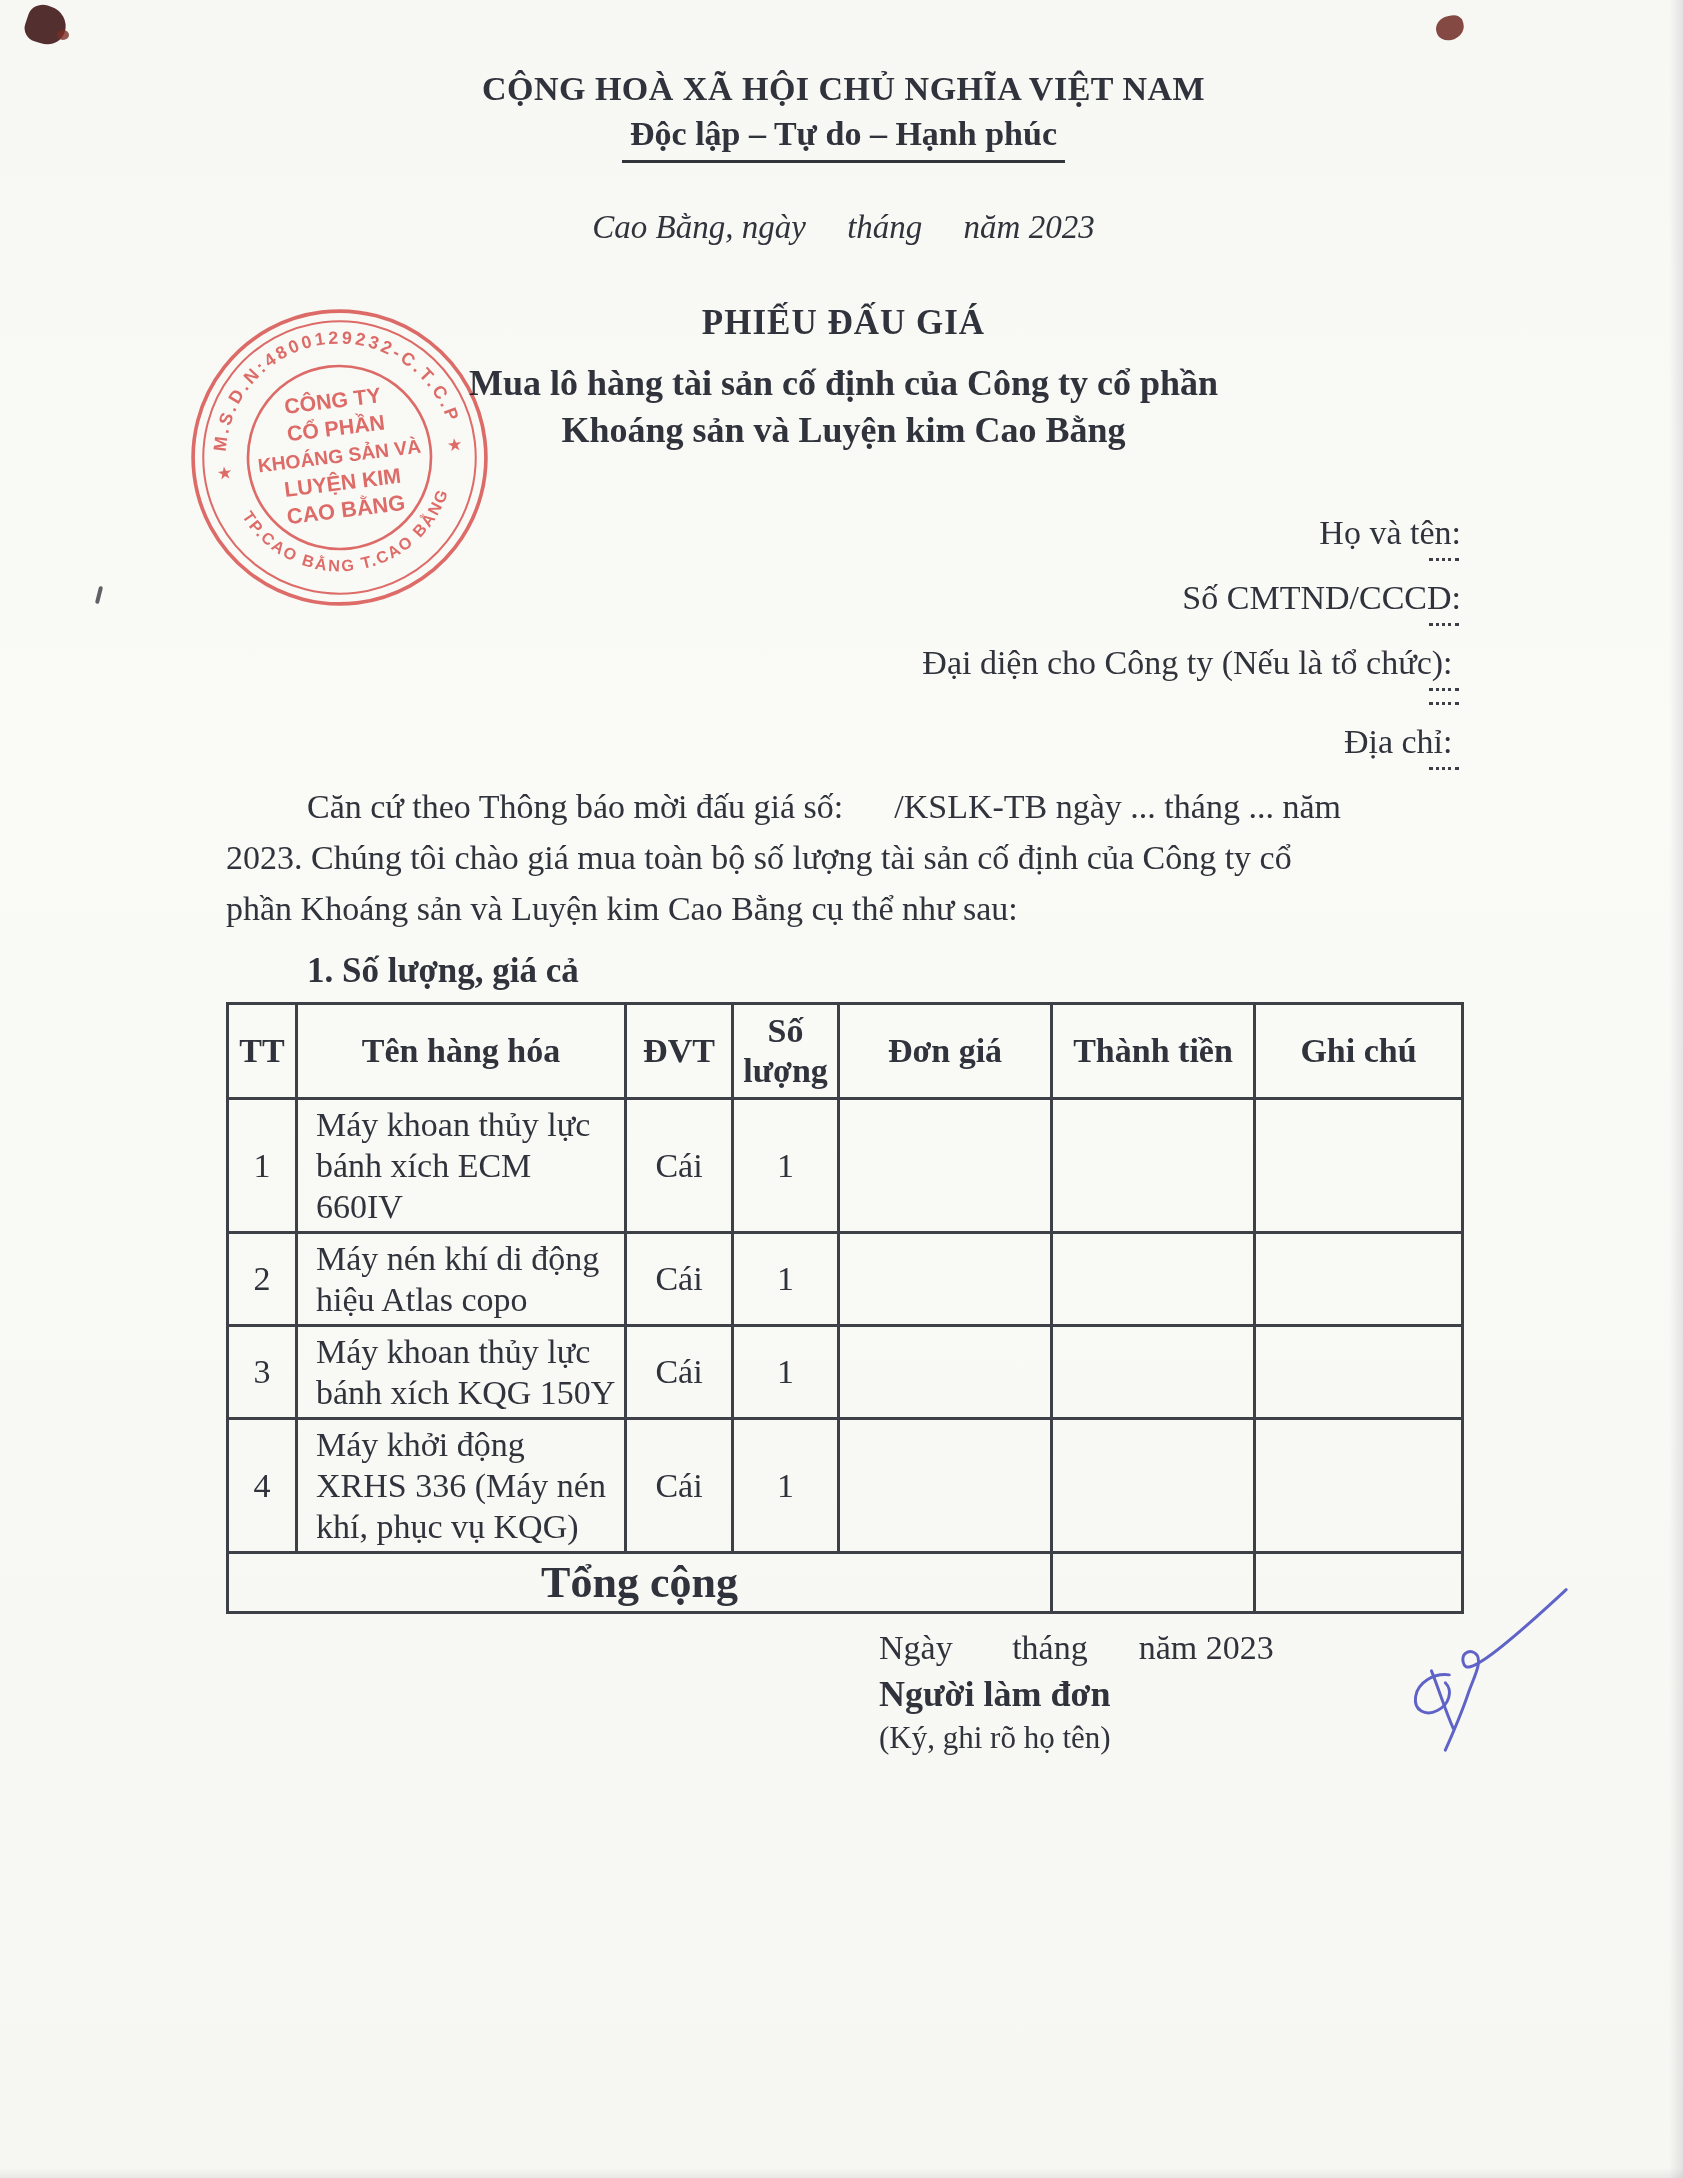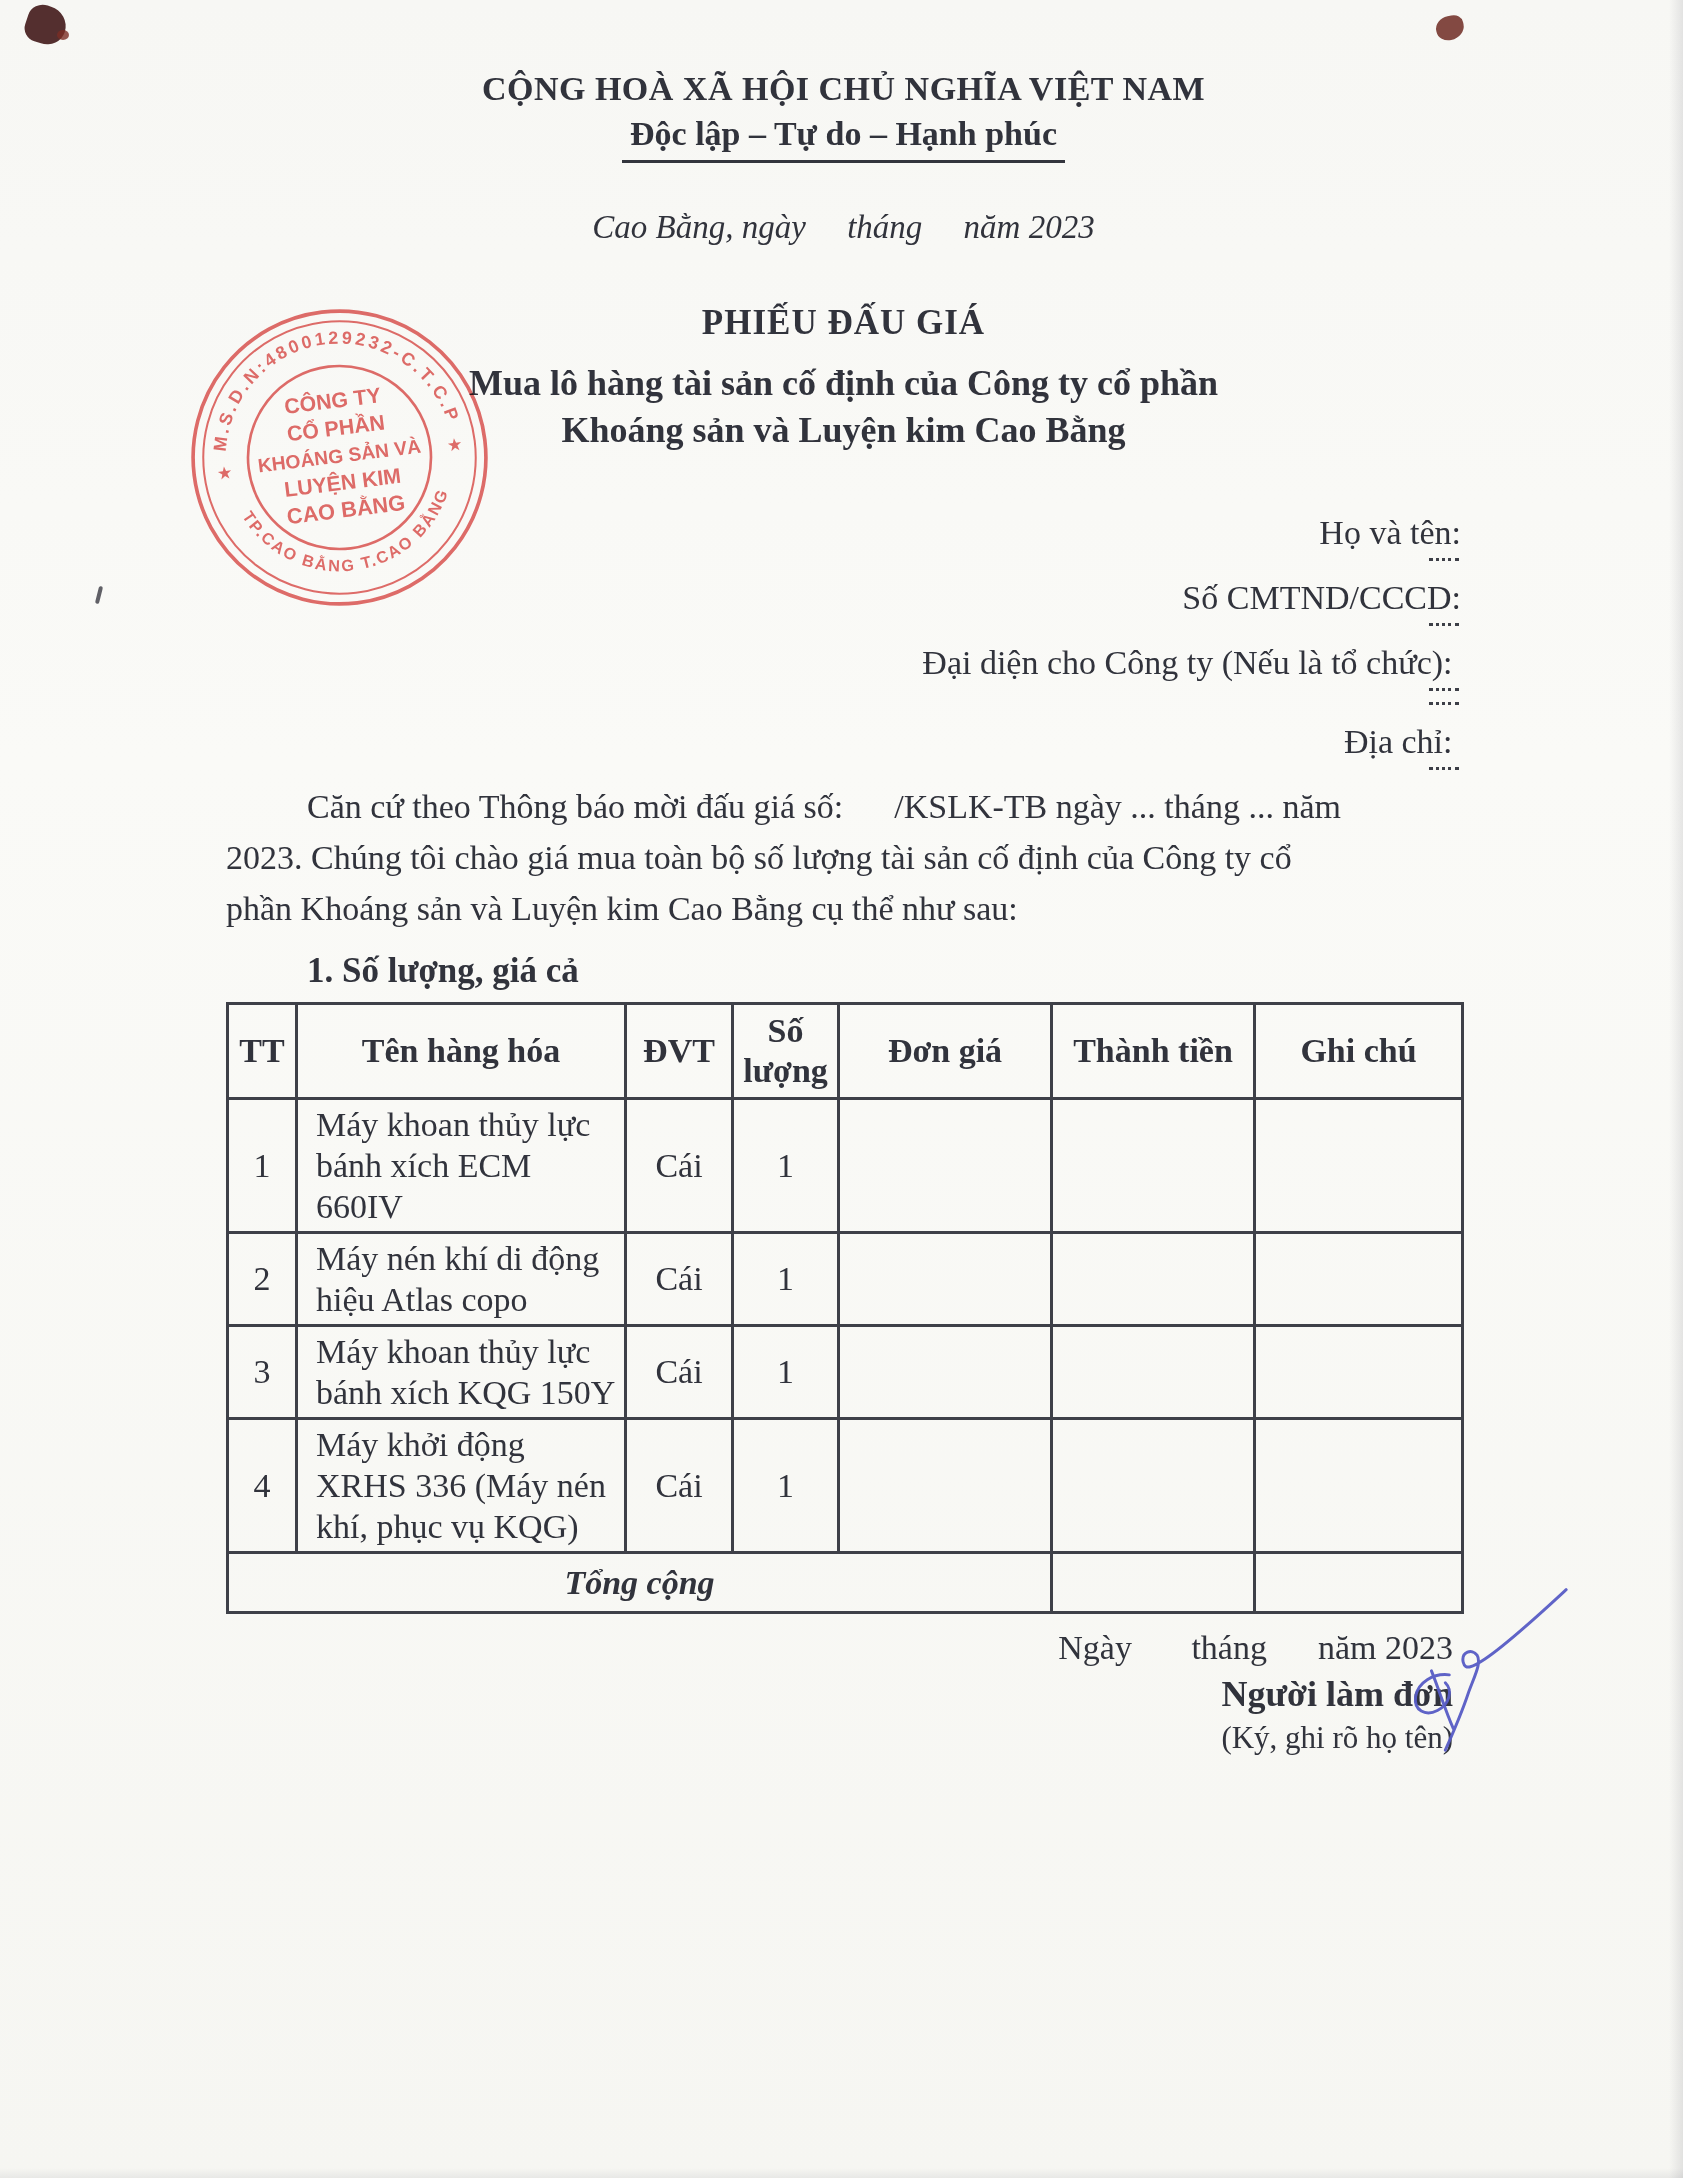--- a/index.html
+++ b/index.html
@@ -26,24 +26,24 @@
   .indent{padding-left:81px;}
   .para{font-size:34px;line-height:51px;}
   .sec-heading{margin-top:14px;font-size:35px;font-weight:bold;line-height:46px;padding-left:81px;}
   table.grid{border-collapse:collapse;width:1235px;table-layout:fixed;margin-top:8px;}
   table.grid th,table.grid td{border:3px solid #3e4048;font-size:34px;vertical-align:middle;overflow:hidden;}
   table.grid th{font-weight:bold;text-align:center;padding:6px 2px;line-height:40px;height:69px;}
   td.c{text-align:center;}
   td.name{padding:4px 8px 4px 18px;line-height:41px;}
   tr.item td{height:71px;}
   tr.item4 td{height:111px;}
-  tr.total td{height:55px;font-weight:bold;font-size:34px;font-style:italic;}
+  tr.total td{height:55px;font-weight:bold;font-size:44px;}
   .after-table{margin-top:42px;}
   .item-line{margin-top:14px;}
-  .sign-block{margin-left:653px;width:574px;text-align:right;margin-top:12px;}
+  .sign-block{margin-left:653px;width:574px;text-align:left;margin-top:12px;}
   .sign-date{font-size:34px;line-height:44px;}
   .sign-title{font-size:36px;font-weight:bold;line-height:48px;}
   .sign-note{font-size:31px;line-height:40px;}
   
   .stamp{position:absolute;left:180px;top:305px;width:319px;height:305px;transform:rotate(-7deg);
          opacity:.88;mix-blend-mode:multiply;z-index:5;}
   
   .signature{position:absolute;left:1374px;top:1556px;width:208px;height:208px;z-index:6;}
   
   .mark-tl{position:absolute;left:26px;top:6px;width:40px;height:38px;background:#451d1d;

